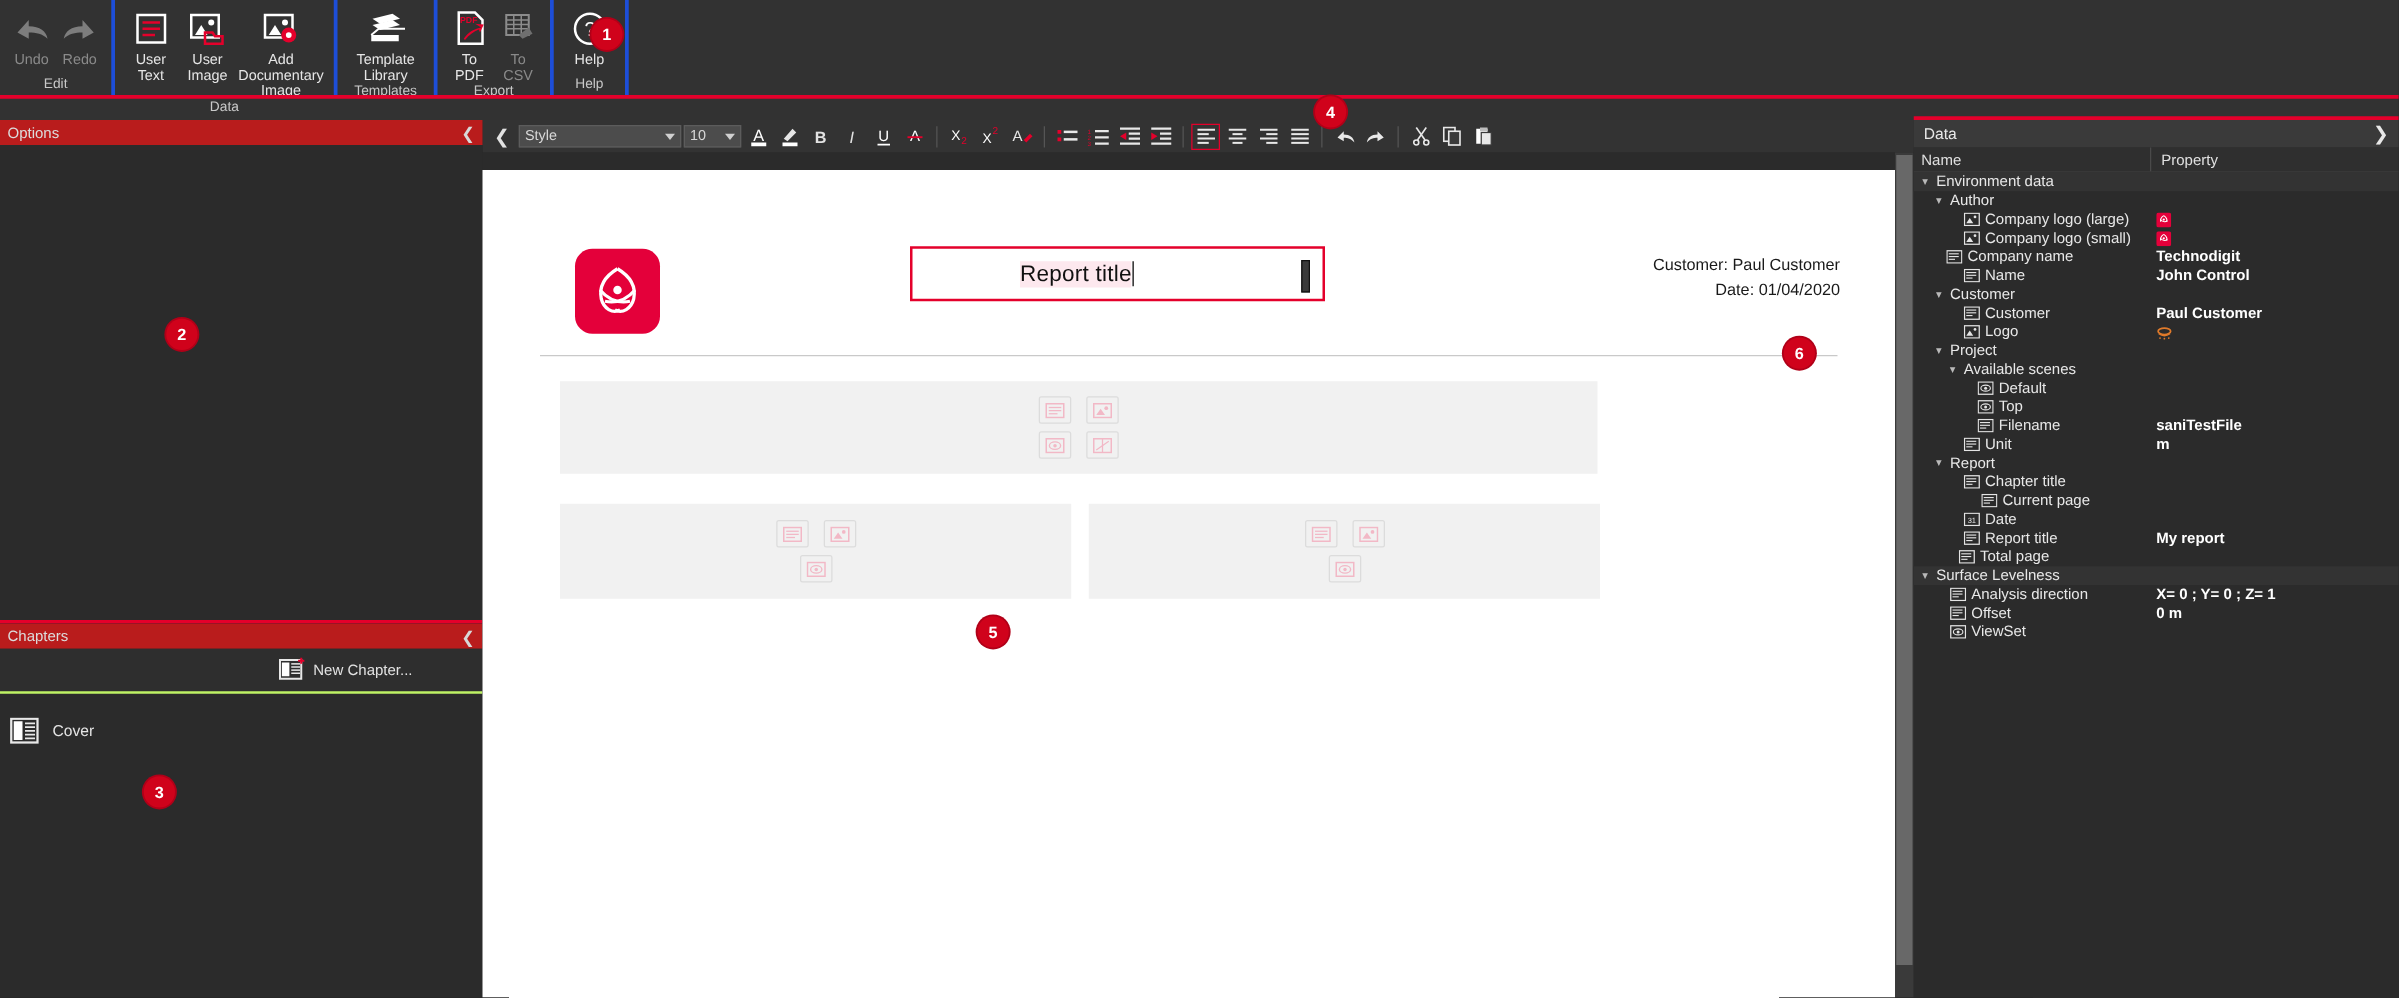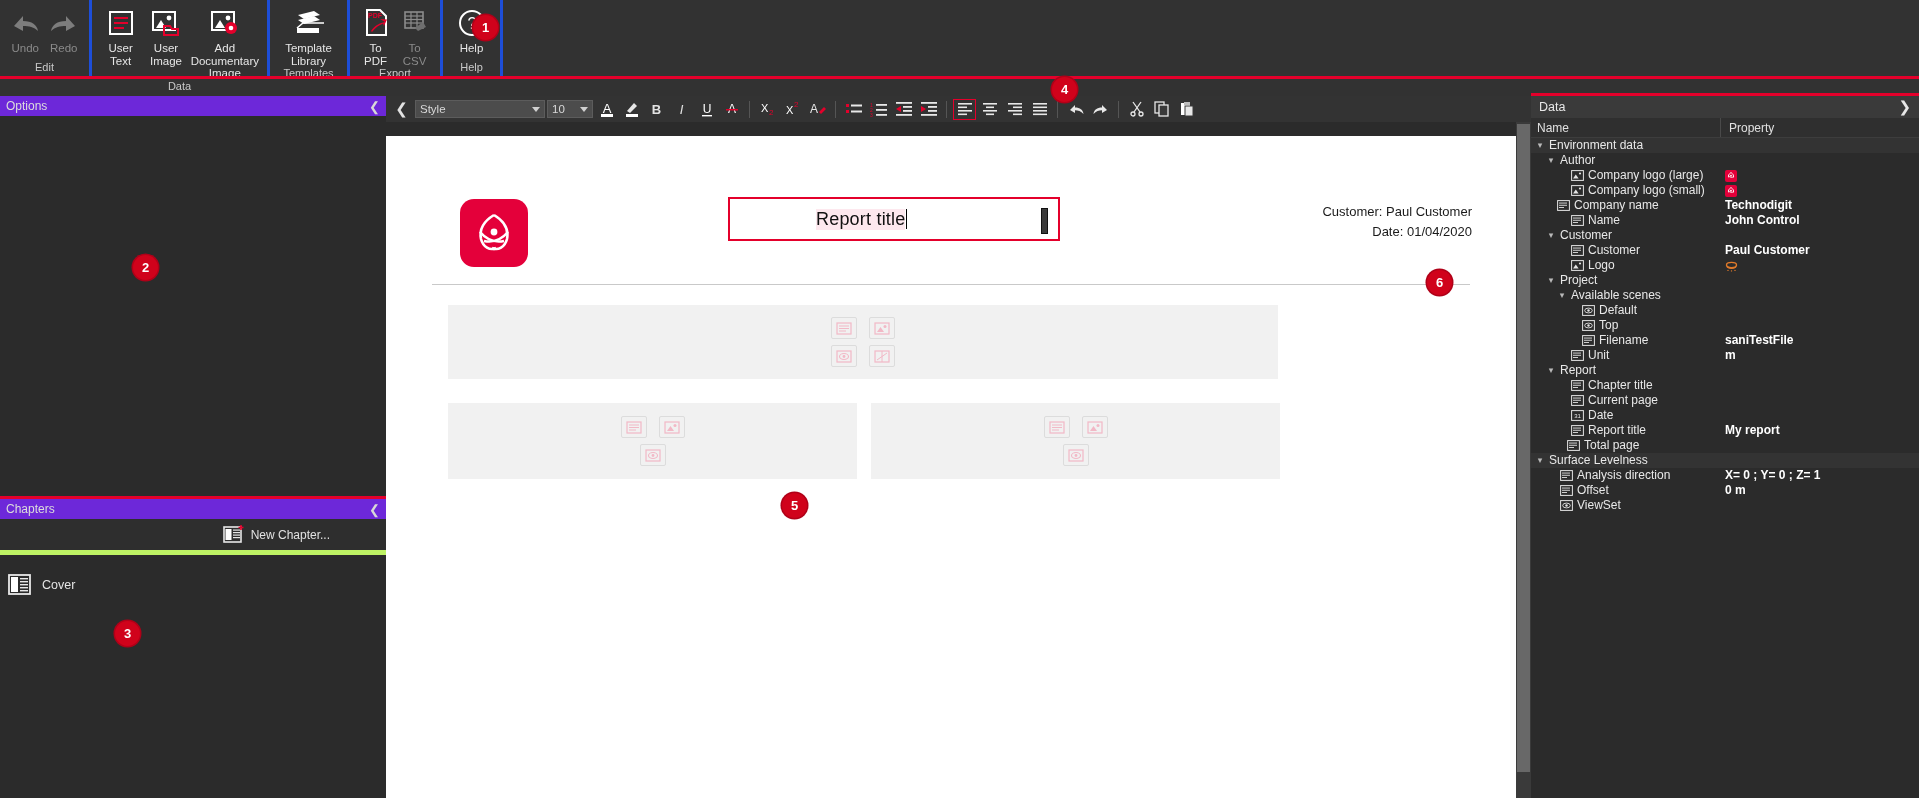--- a/index.html
+++ b/index.html
@@ -51,35 +51,35 @@
      width:0;height:0;border-left:4px solid transparent;border-right:4px solid transparent;border-top:5px solid #d0d0d0;}
   .sel.style { width:130px; }
   .sel.size { width:46px; }
   .fsep { width:1px; height:17px; background:#555; margin:0 4px; }
   .fbtn { width:23px; height:21px; display:flex; align-items:center; justify-content:center;
           cursor:pointer; font-size:13px; color:#e2e2e2; }
   .fbtn.active { border:1px solid #e4002b; }
 
   
   .panel-head {
-    height:20px; background:#6d28d9; display:flex; align-items:center;
+    height:20px; background:#b91c1c; display:flex; align-items:center;
     padding:0 6px; font-size:12px; color:#dcdcdc; justify-content:space-between;gap:40px;
   }
   .panel-head .chev { color:#d8d8d8; font-size:13px; cursor:pointer; }
   .options {
     position:absolute; left:0; top:96px; width:386px; height:403px; background:#2b2b2b;
   }
   .options .body { height:383px; background:#2b2b2b; }
 
   .chapters {
     position:absolute; left:0; top:499px; width:386px; height:299px; background:#2b2b2b;
   }
   .chapters-top-line { position:absolute; left:0; top:496px; width:386px; height:3px; background:#e4002b; }
   .ch-toolbar { height:36px; background:#2e2e2e; display:flex; align-items:center;
-     justify-content:flex-end; padding-right:56px; border-bottom:5px solid #bef264;}
+     justify-content:flex-end; padding-right:56px; border-bottom:2px solid #bef264;}
   .ch-new { display:flex; align-items:center; gap:6px; cursor:pointer; }
   .ch-new .lbl { font-size:12px; color:#e2e2e2; }
   .ch-list { padding-top:14px; }
   .ch-item { display:flex; align-items:center; gap:10px; padding:5px 8px; cursor:pointer; }
   .ch-item .lbl { font-size:12.5px; color:#e4e4e4; }
   .ch-item.selected .lbl { color:#e4002b; }
 
   
   .canvas-wrap { position:absolute; left:386px; top:122px; width:1145px; height:676px; background:#2b2b2b; }
   .page {
@@ -901,21 +901,21 @@
                   <rect x="2" y="4.8" width="8" height="0.9"></rect>
                   <rect x="2" y="7" width="5" height="0.9"></rect>
                 </g>
               </svg>
             </span>
             <span>Chapter title</span>
           </span>
           <span class="pv"></span>
         </div>
         <div class="trow">
-          <span class="nm" style="padding-left:26px">
+          <span class="nm" style="padding-left:40px">
             <span class="chev-sp"></span>
             <span class="ticon">
               <svg width="13" height="11" viewBox="0 0 13 11">
                 <rect x="0.6" y="0.6" width="11.8" height="9.8" fill="none" stroke="#e4e4e4" stroke-width="1"></rect>
                 <g fill="#e4e4e4">
                   <rect x="2" y="2.6" width="8" height="0.9"></rect>
                   <rect x="2" y="4.8" width="8" height="0.9"></rect>
                   <rect x="2" y="7" width="5" height="0.9"></rect>
                 </g>
               </svg>

